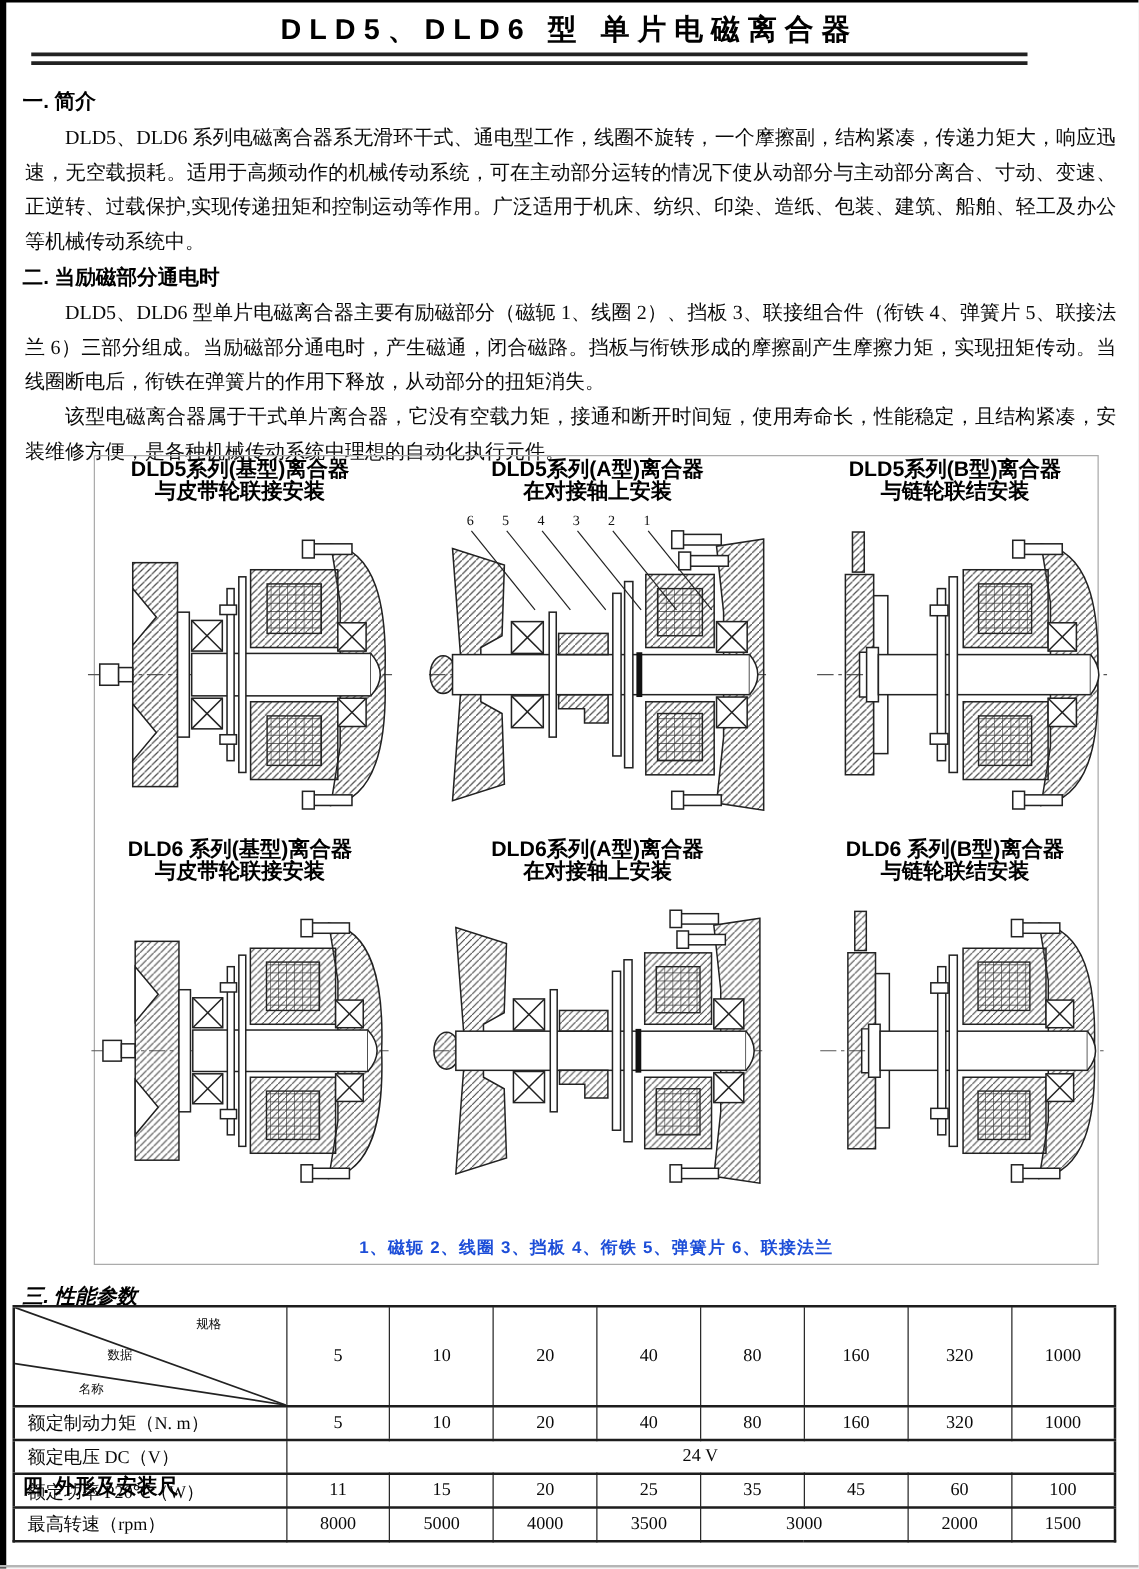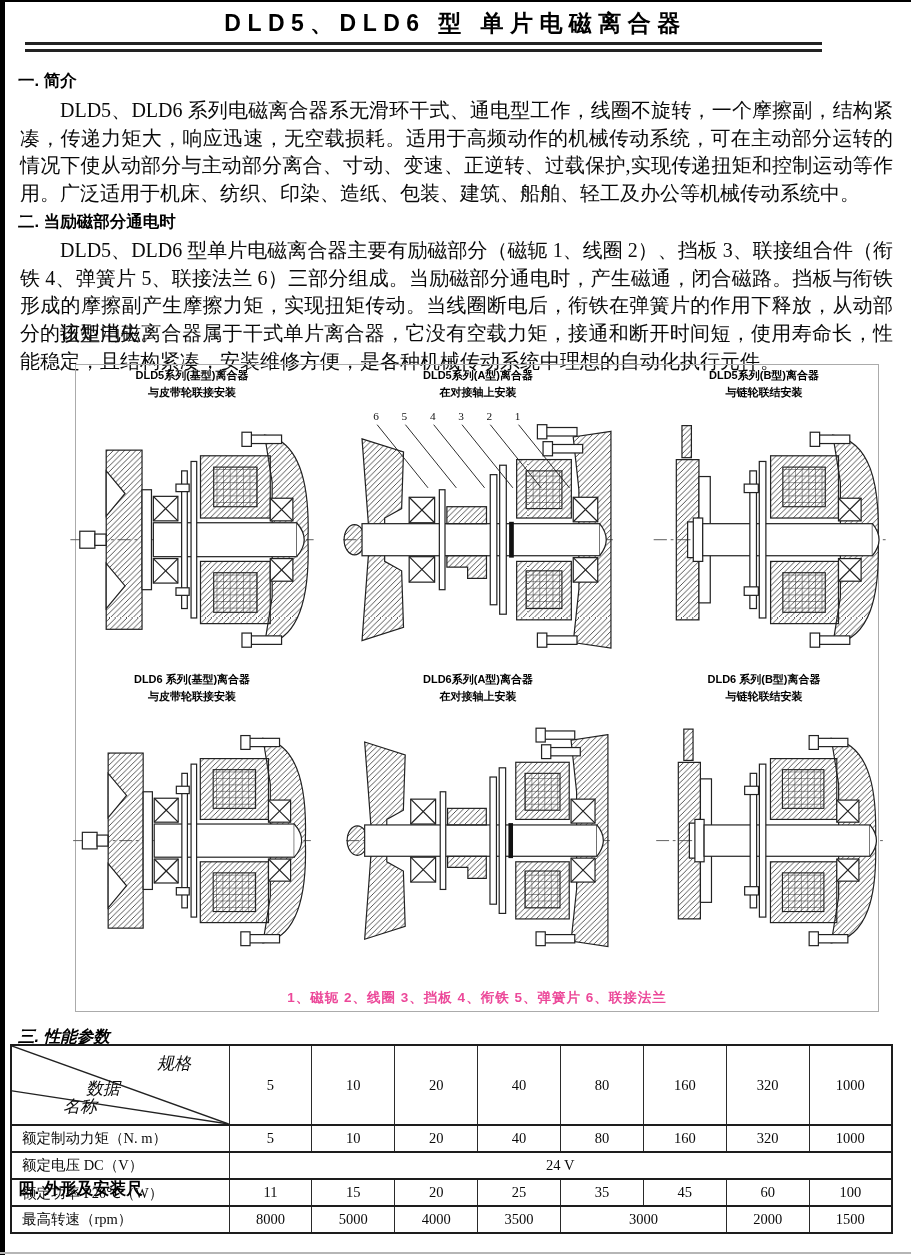--- a/index.html
+++ b/index.html
@@ -14,55 +14,55 @@
   .doc-title { position:absolute; left:0; top:8px; width:911px; text-align:center;
                font-family:"Liberation Sans", sans-serif; font-weight:bold;
                font-size:23px; letter-spacing:0.28em; color:#000; }
   .double-rule { position:absolute; left:25px; top:42px; width:797px; height:10px;
                  border-top:3px solid #222; border-bottom:3px solid #222; }
 
   .sec-head { position:absolute; left:18px; font-family:"Liberation Sans", sans-serif;
               font-weight:bold; font-size:16.5px; color:#000; }
   #h1 { top:70px; }  #h2 { top:211px; }  #h3 { top:1026px;font-style:italic; }  #h4 { top:1178px; }
 
-  .para { position:absolute; left:20px; width:873px; font-size:20px; line-height:27.5px;
+  .para { position:absolute; left:20px; width:873px; font-size:16px; line-height:27.5px;
           text-align:justify; text-indent:2em; color:#0a0a0a; }
   #p1 { top:97px; }  #p2 { top:237px; }  #p3 { top:320px; }
 
   .figure-box { position:absolute; left:75px; top:364px; width:804px; height:648px;
                 border:1px solid #ababab; }
   .diag-grid { position:absolute; left:-22px; top:2px; width:848px;
                display:grid; grid-template-columns:276px 296px 276px; row-gap:4px; }
   .diag-cell { text-align:center; }
   .diag-caption { font-family:"Liberation Sans", sans-serif; font-weight:bold;
-                  font-size:11px; line-height:17px; color:#000; }
+                  font-size:17px; line-height:17px; color:#000; }
   svg.diag { display:block; margin:2px auto 0 auto; }
   .legend { position:absolute; left:0; bottom:4px; width:100%; text-align:center;
             font-family:"Liberation Sans", sans-serif; font-weight:bold;
-            font-size:13.5px; color:#ec4899; letter-spacing:1px; }
+            font-size:13.5px; color:#1d4ed8; letter-spacing:1px; }
 
   
   .wt { fill:#fff; stroke:#222; stroke-width:1.3; }
   .ht { fill:url(#hatch); stroke:#222; stroke-width:1.3; }
   .gd { fill:url(#grid); stroke:#222; stroke-width:1.2; }
   .cl { stroke:#555; stroke-width:1; stroke-dasharray:14 4 3 4; fill:none; }
   .co { stroke:#222; stroke-width:1; fill:none; }
   .cotext { font-family:"Liberation Serif", serif; font-size:12px; fill:#111; }
 
   table.params { position:absolute; left:10px; top:1044px; width:883px;
                  border-collapse:collapse; table-layout:fixed; font-size:14.5px; }
   table.params { border:2px solid #1d1d1d; }
   table.params td { border:1px solid #2a2a2a; text-align:center; height:27px;
                     padding:0 2px; color:#0a0a0a; }
   table.params tr { border-top:2px solid #1d1d1d; }
   table.params td.lbl { text-align:left; padding-left:10px; }
   table.params td.corner { position:relative; height:80px; padding:0; }
   .corner-svg { position:absolute; inset:0; width:100%; height:100%; }
   .corner-svg line { stroke:#222; stroke-width:1.4; }
-  .c-top,.c-mid,.c-bot { position:absolute; font-size:17px;font-style:italic; }
+  .c-top,.c-mid,.c-bot { position:absolute; font-size:10px; }
   .c-top { left:145px; top:6px; }
   .c-mid { left:74px;  top:31px; }
   .c-bot { left:11px;  bottom:6px;margin-left:40px; }
 </style>
 </head>
 <body>
 
 <div class="page">
   <div class="edge-top"></div>
   <div class="edge-left"></div>

